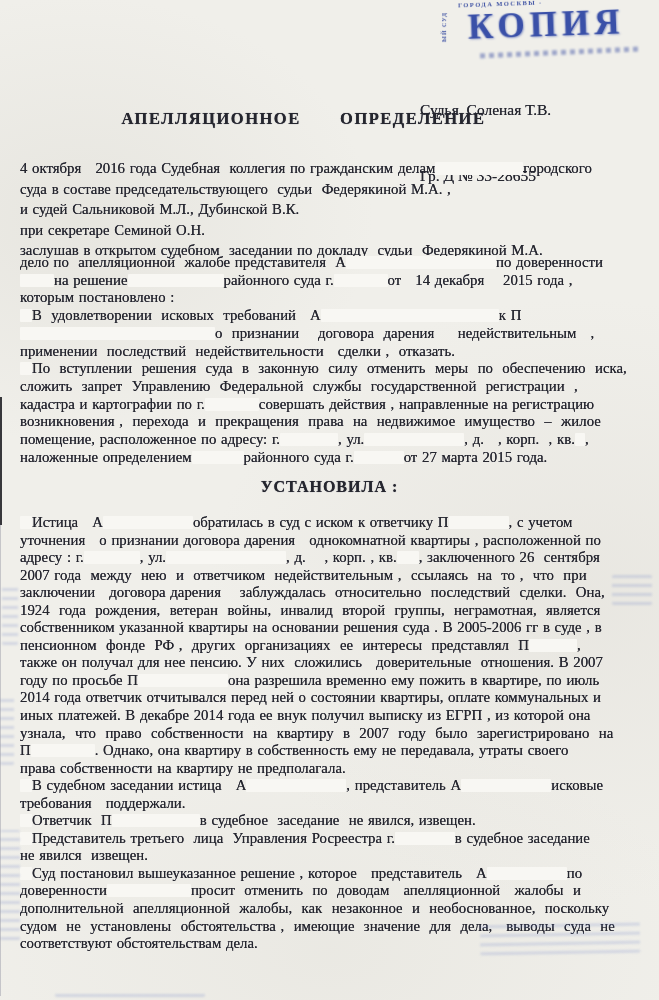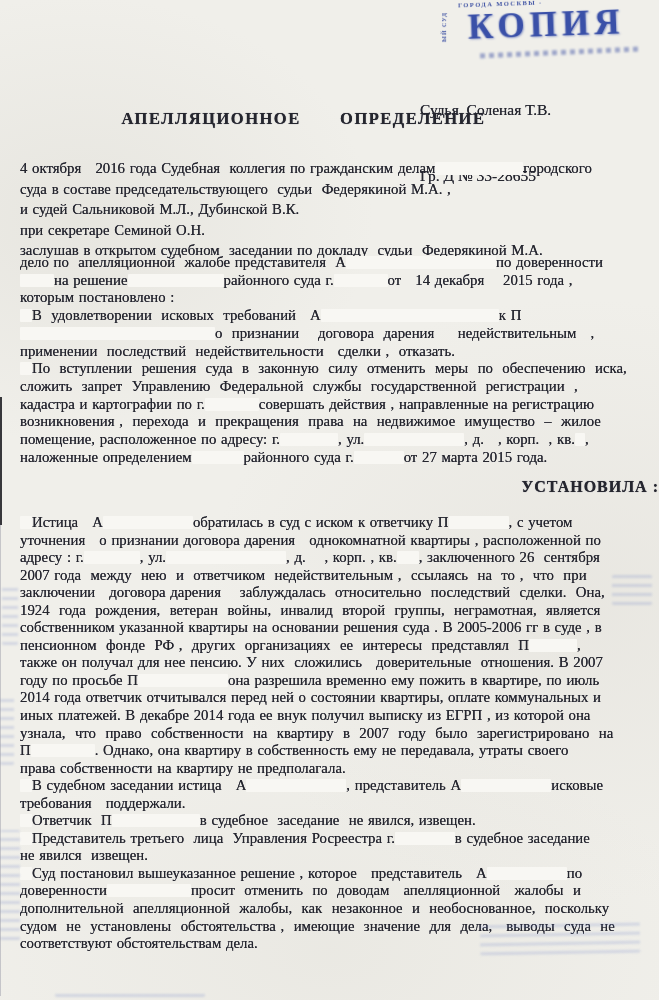--- a/index.html
+++ b/index.html
@@ -49,21 +49,21 @@
     left:0;right:0;top:109px;
     text-align:center;
     transform:translateX(-26px);
     font-size:16.5px;font-weight:bold;
     letter-spacing:1.5px;
     white-space:pre;
     text-shadow:0 0 0.7px rgba(28,28,48,0.9);
   }
   #section-heading{
     left:0;right:0;top:478px;
-    text-align:right;
+    text-align:center;
     font-size:16px;font-weight:bold;
     letter-spacing:1px;
     white-space:pre;
     text-shadow:0 0 0.7px rgba(28,28,48,0.9);
   }
   
   #stamp{left:438px;top:0;width:221px;height:64px;}
   #stamp-label{
     position:absolute;left:30px;top:5px;
     font-size:35px;font-weight:bold;

